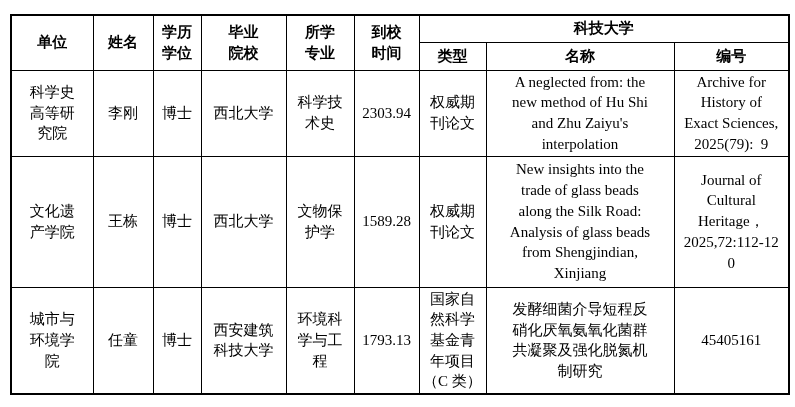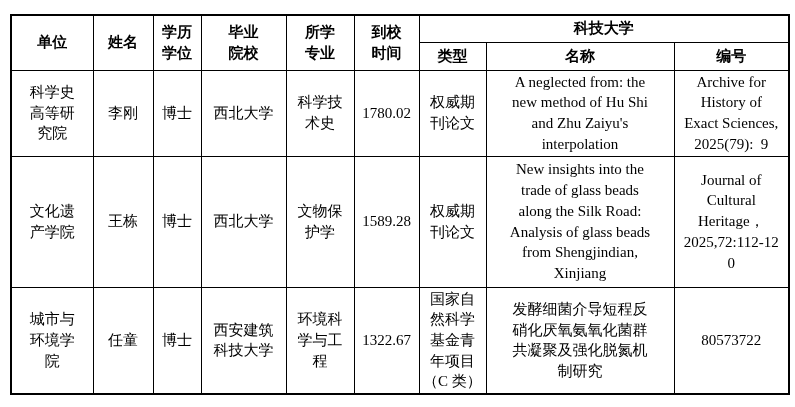--- a/index.html
+++ b/index.html
@@ -84,21 +84,21 @@
     <tbody>
       <tr class="body-row-1">
         <td>科学史
 高等研
 究院</td>
         <td>李刚</td>
         <td>博士</td>
         <td>西北大学</td>
         <td>科学技
 术史</td>
-        <td>1780.02</td>
+        <td>2303.94</td>
         <td>权威期
 刊论文</td>
         <td>A neglected from: the
 new method of Hu Shi
 and Zhu Zaiyu's
 interpolation</td>
         <td>Archive for
 History of
 Exact Sciences,
 2025(79):  9</td>
@@ -130,27 +130,27 @@
         <td>城市与
 环境学
 院</td>
         <td>任童</td>
         <td>博士</td>
         <td>西安建筑
 科技大学</td>
         <td>环境科
 学与工
 程</td>
-        <td>1322.67</td>
+        <td>1793.13</td>
         <td>国家自
 然科学
 基金青
 年项目
 （C 类）</td>
         <td>发酵细菌介导短程反
 硝化厌氧氨氧化菌群
 共凝聚及强化脱氮机
 制研究</td>
-        <td>80573722</td>
+        <td>45405161</td>
       </tr>
     </tbody>
   </table>
 </div>
 
 </body></html>

